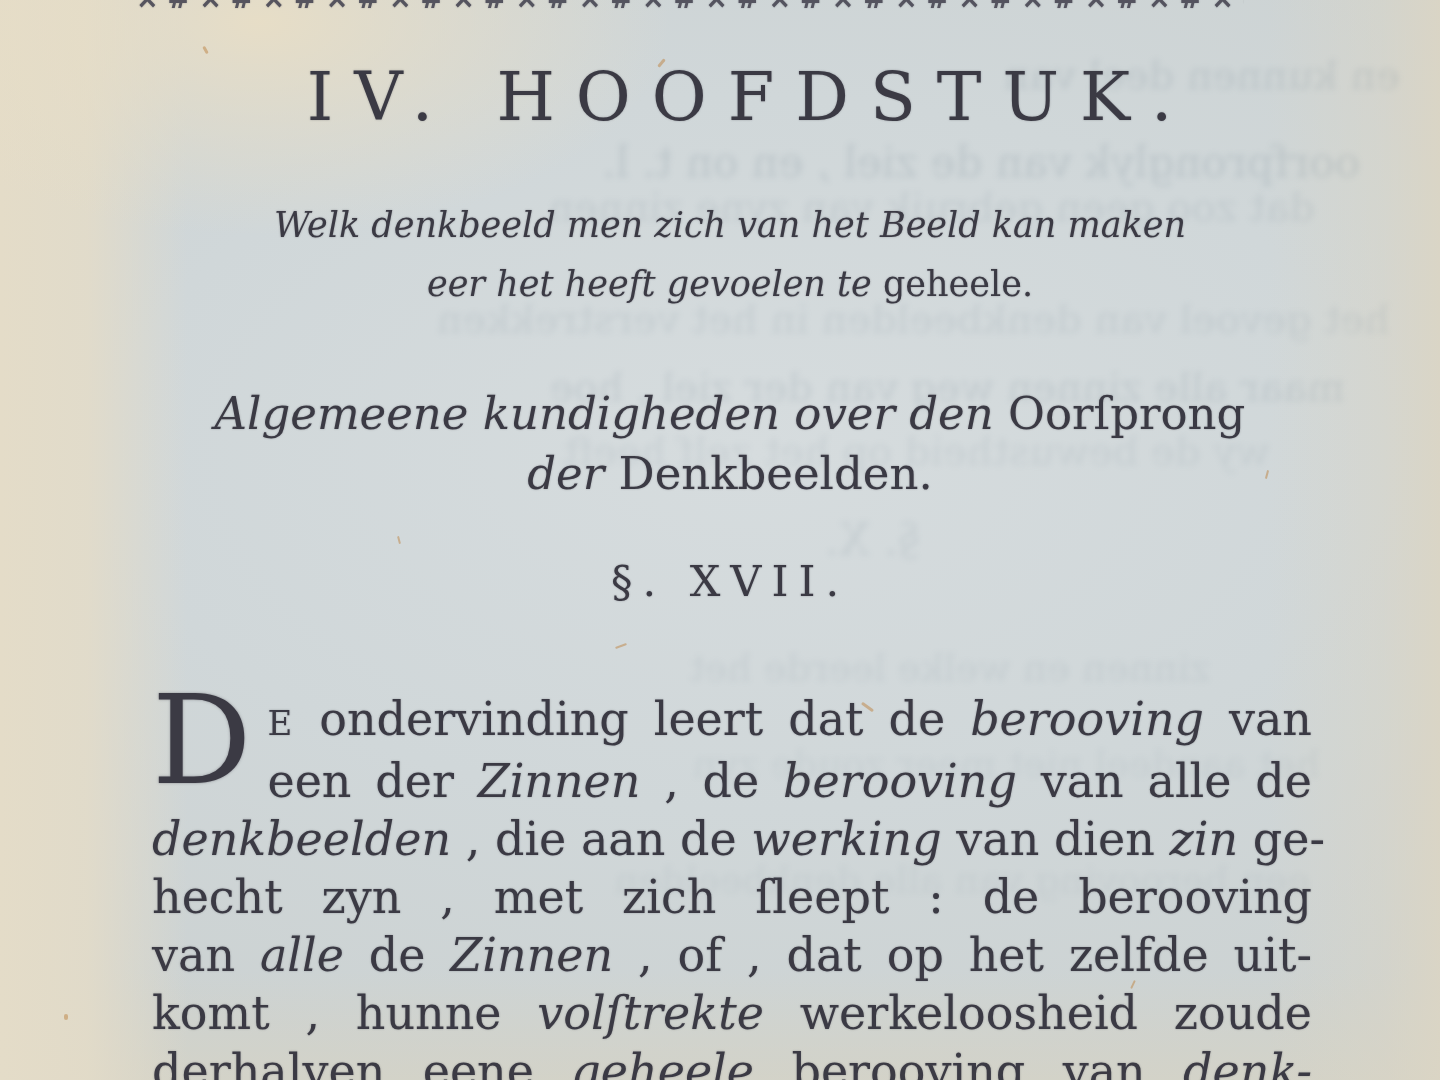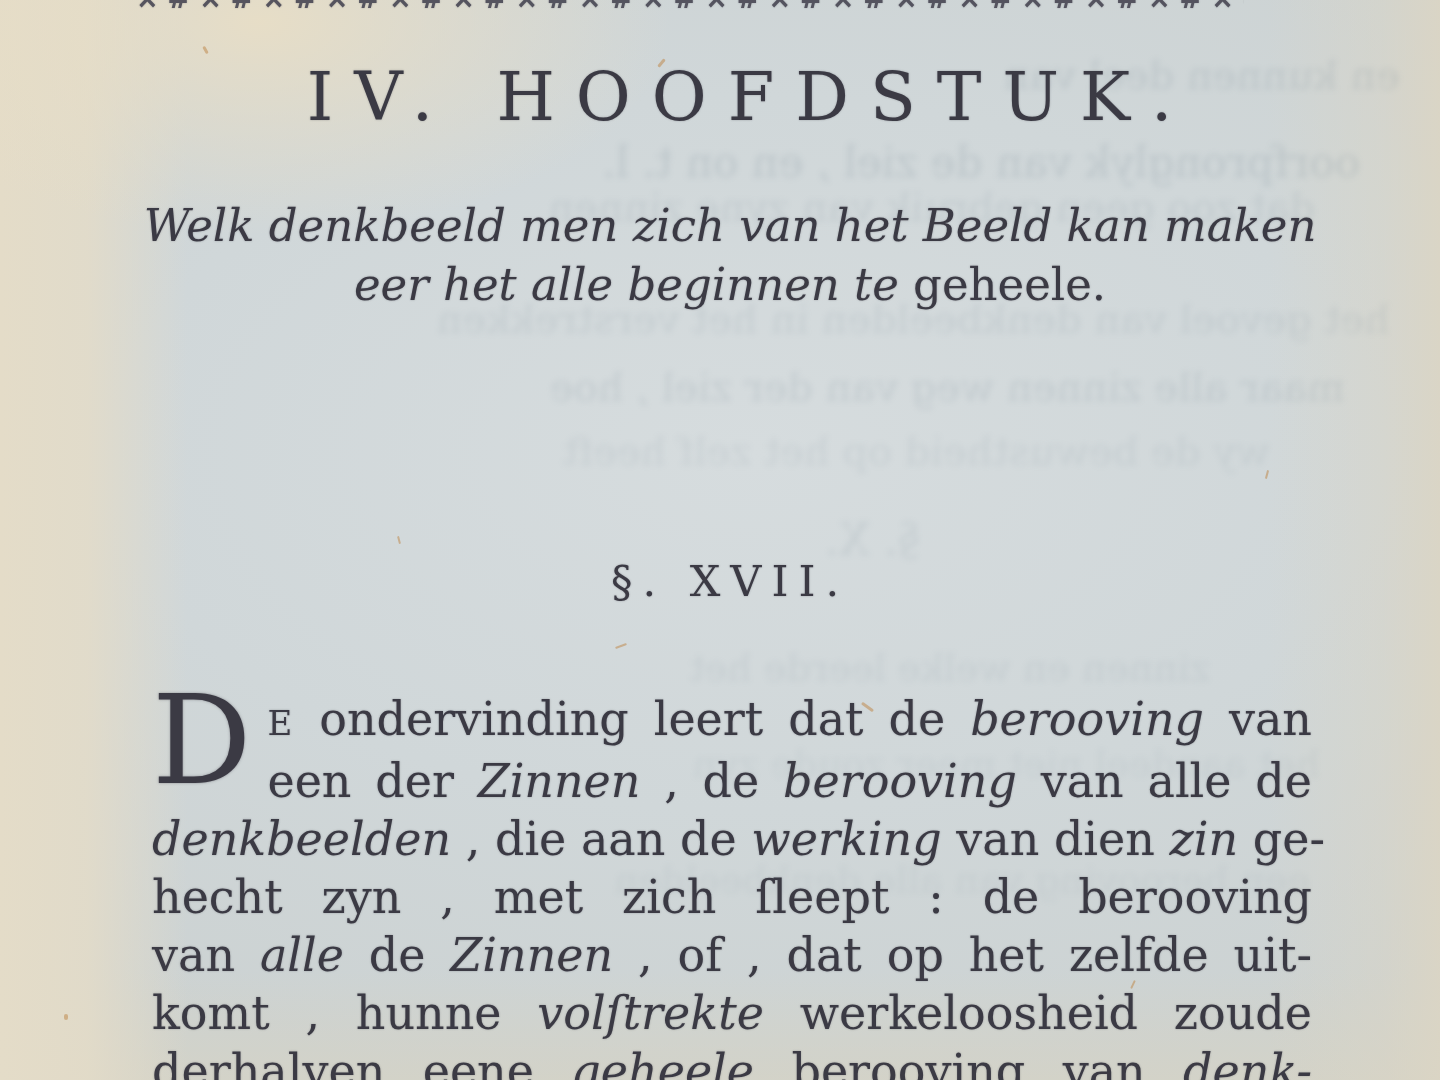--- a/index.html
+++ b/index.html
@@ -28,21 +28,21 @@
     transform:scaleY(1.05);
   }
 
   .chapter{
     position:absolute;top:58px;left:170px;width:1160px;
     text-align:center;font-size:67px;letter-spacing:21px;
     white-space:nowrap;
   }
 
   .centerblock{position:absolute;left:140px;width:1180px;text-align:center;}
-  .subtitle{top:196px;font-size:45px;line-height:59px;}
+  .subtitle{top:196px;font-size:35px;line-height:59px;}
   .argument{top:384px;font-size:45px;line-height:60px;}
   .it{font-style:italic;}
   .section{
     position:absolute;top:556px;left:140px;width:1180px;
     text-align:center;font-size:43px;letter-spacing:10px;
   }
 
   .bodytext{
     position:absolute;top:690px;left:152px;width:1160px;
     font-size:46px;line-height:58px;
@@ -88,23 +88,27 @@
       <div class="ghost" style="left: 290px; top: 646px; width: 920px; font-size: 38px; opacity: 0.12;">zinnen en welke leerde het</div>
       <div class="ghost" style="left: 360px; top: 742px; width: 960px; font-size: 38px; opacity: 0.09;">het aandeel niet meer zoude zyn</div>
       <div class="ghost" style="left: 300px; top: 858px; width: 1010px; font-size: 38px; opacity: 0.09;">een berooving van alle denkbeelden</div>
     </div>
 
   <div class="print">
     <div class="chapter ink">IV. HOOFDSTUK.</div>
 
     <div class="centerblock subtitle ink">
         <div><span class="it">Welk denkbeeld men zich van het Beeld kan maken</span></div>
-        <div><span class="it">eer het alle beginnen te </span><span>geheele.</span></div>
+        <div><span class="it">eer het heeft gevoelen te </span><span>geheele.</span></div>
       </div>
 
+    <div class="centerblock argument ink">
+        <div><span class="it">Algemeene kundigheden over den </span><span>Oorſprong</span></div>
+        <div><span class="it">der </span><span>Denkbeelden.</span></div>
+      </div>
 
     <div class="section ink">§. XVII.</div>
 
     <div class="bodytext ink">
       <span class="dropcap">D</span>
       <span><div class="bodyline"><span class="smallcap">E</span><span> ondervinding leert dat de </span><span class="it">berooving</span><span> van</span></div><div class="bodyline"><span>een der </span><span class="it">Zinnen</span><span> , de </span><span class="it">berooving</span><span> van alle de</span></div><div class="bodyline"><span class="it">denkbeelden</span><span> , die aan de </span><span class="it">werking</span><span> van dien </span><span class="it">zin</span><span> ge-</span></div><div class="bodyline"><span>hecht zyn , met zich ſleept : de berooving</span></div><div class="bodyline"><span>van </span><span class="it">alle</span><span> de </span><span class="it">Zinnen</span><span> , of , dat op het zelfde uit-</span></div><div class="bodyline"><span>komt , hunne </span><span class="it">volſtrekte</span><span> werkeloosheid zoude</span></div><div class="bodyline"><span>derhalven eene </span><span class="it">geheele</span><span> berooving van </span><span class="it">denk-</span></div></span>
     </div>
   </div>
 
   <div>

